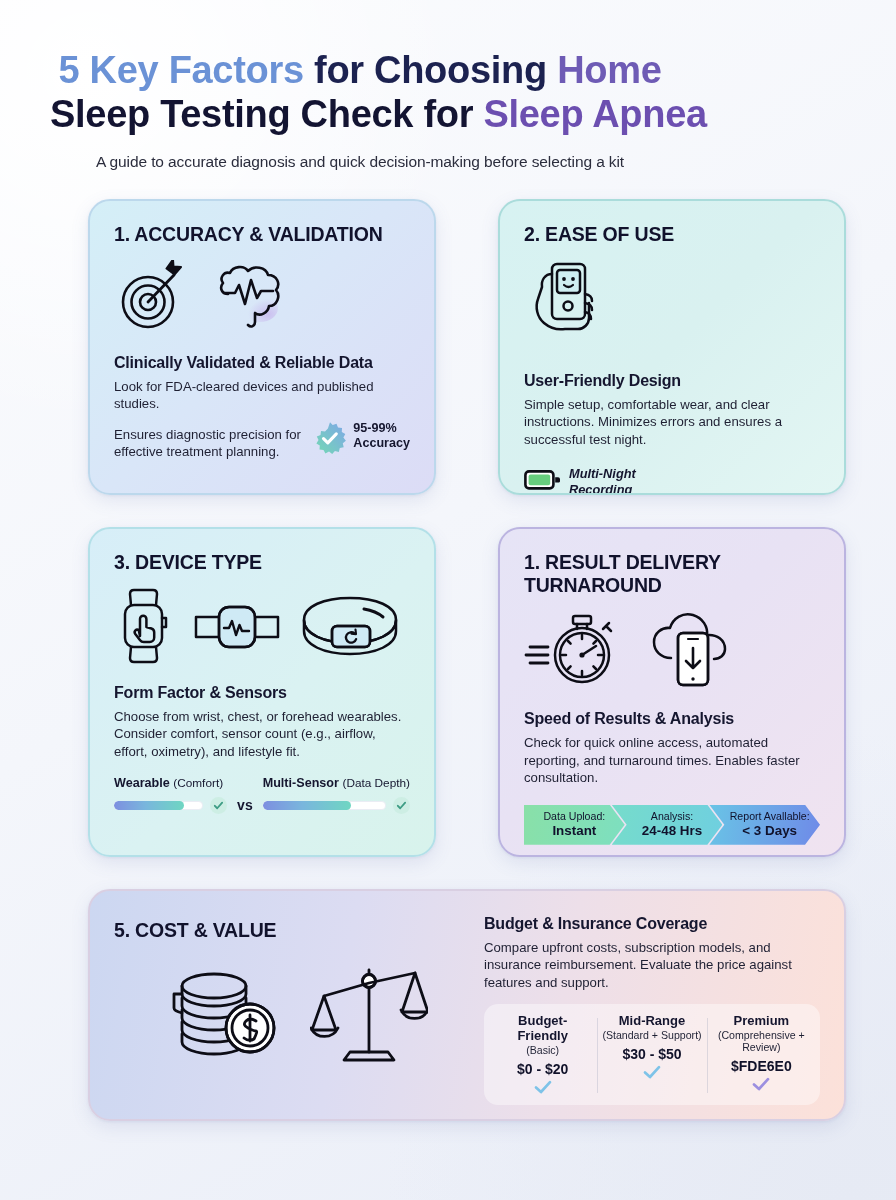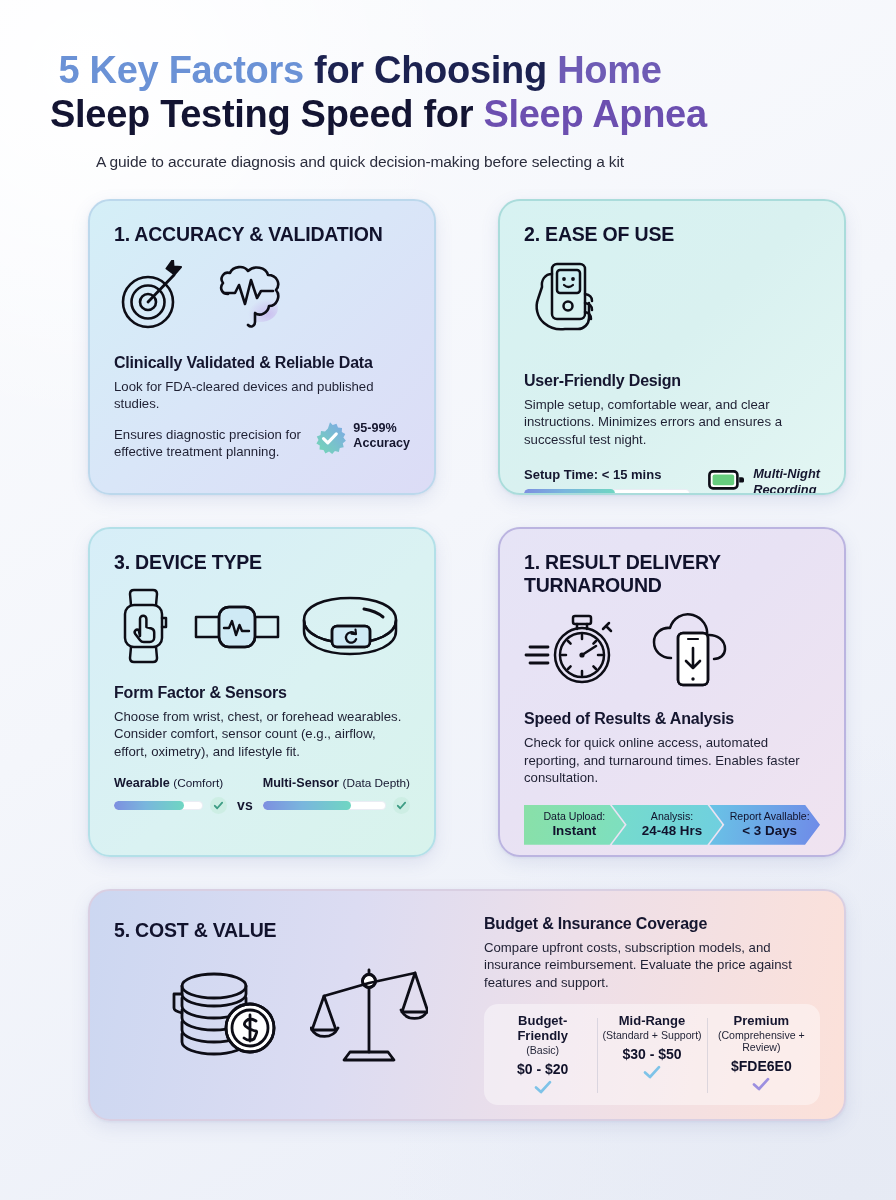--- a/index.html
+++ b/index.html
@@ -180,21 +180,21 @@
 <body>
 
 <div class="page">
 
   <div class="header">
     <div class="title">
       <span class="ln">
         <span class="t-blue">5 Key Factors</span><span class="t-navy"> for Choosing </span><span class="t-purple">Home</span>
       </span>
       <span class="ln">
-        <span class="t-dark">Sleep Testing Speed</span><span class="t-dark"> for </span><span class="t-violet">Sleep Apnea</span>
+        <span class="t-dark">Sleep Testing Check</span><span class="t-dark"> for </span><span class="t-violet">Sleep Apnea</span>
       </span>
     </div>
     <div class="subtitle">A guide to accurate diagnosis and quick decision-making before selecting a kit</div>
   </div>
 
   <div class="grid">
 
     <div class="card c1">
       <div class="card-title">1. ACCURACY &amp; VALIDATION</div>
 
@@ -265,26 +265,20 @@
             <path d="M28 14 C21 14 17 20 18 27 L14 39 C11 47 13 57 20 63 C26 68 34 70 41 69 L54 69 C60 69 65 64 65 58 L65 43"></path>
             <path d="M61 34 q7 1 7 7 M61 43 q7 1 7 7 M61 52 q6 1 6 7"></path>
           </svg>
         </span>
       </div>
 
       <div class="sub-head">User-Friendly Design</div>
       <div class="body-text">Simple setup, comfortable wear, and clear instructions. Minimizes errors and ensures a successful test night.</div>
 
       <div class="c2-bottom">
-        <div class="meter-block">
-          <div class="meter-label">Setup Time: &lt; 15 mins</div>
-          <div class="bar">
-              <i id="m-setup" style="width: 55%;"></i>
-            </div>
-        </div>
         <div class="battery-block">
           <span>
             <svg width="36" height="24" viewBox="0 0 36 24">
               <rect x="1.4" y="3.4" width="28" height="17" rx="3.6" fill="#ffffff" stroke="#0d0d16" stroke-width="2.6"></rect>
               <rect x="4.6" y="6.6" width="21.6" height="10.6" rx="2" fill="#67cd7e"></rect>
               <path d="M31.2 9.2 h2.4 a2.4 2.4 0 0 1 0 5.4 h-2.4 z" fill="#0d0d16"></path>
             </svg>
           </span>
           <div class="battery-label">
             <span>Multi-Night</span><br>

